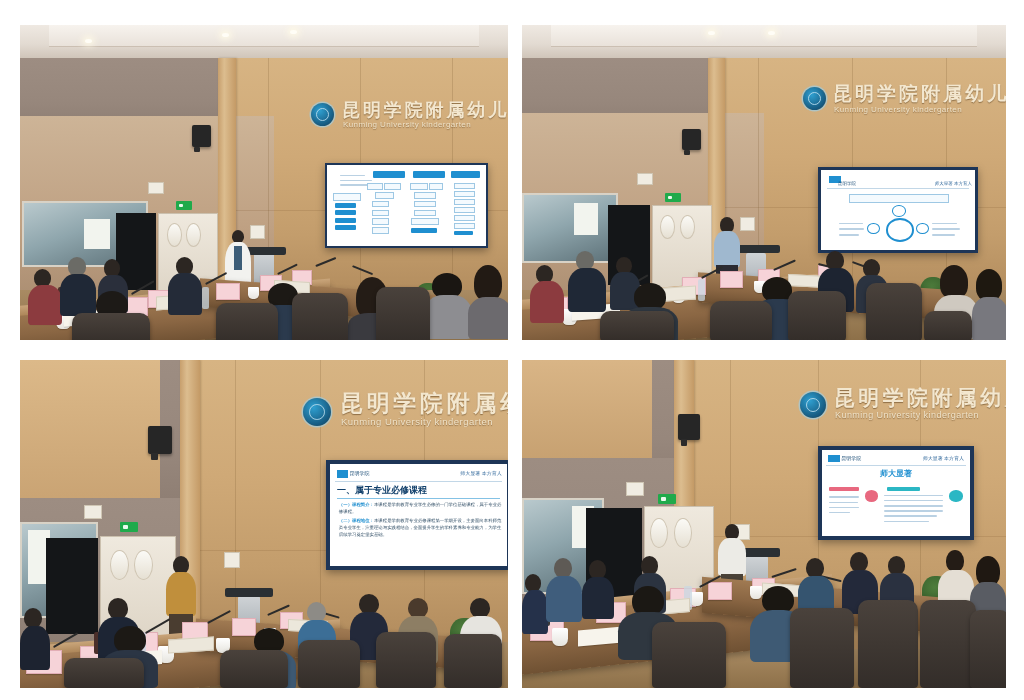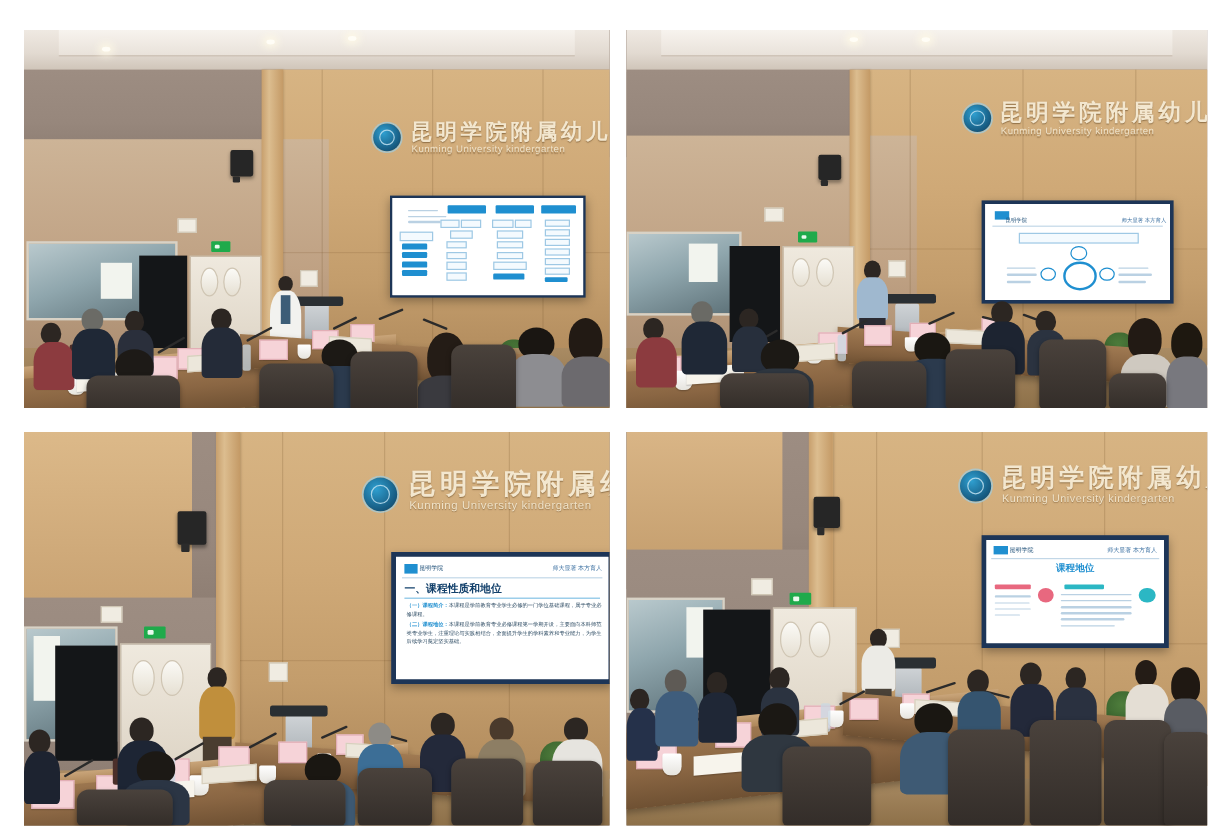--- a/index.html
+++ b/index.html
@@ -454,21 +454,21 @@
       <div class="wall-en" style="left:321px;top:56px;font-size:9.5px;overflow:hidden;width:172px;">Kunming University kindergarten</div>
 
       <div class="screen-frame" style="left:305px;top:460px;width:0;height:0;"></div>
       <div class="screen-frame" style="left:306px;top:100px;width:185px;height:110px;">
         <div class="screen" style="left:4px;top:4px;right:4px;bottom:4px;">
           <div class="slide">
             <div class="slide-mark" style="left:4%;top:6%;width:6%;height:8%;"></div>
             <div class="slide-brand" style="left:11%;top:6%;font-size:5px;">昆明学院</div>
             <div class="slide-brandr" style="right:3%;top:6%;font-size:5px;">师大显著 本方育人</div>
             <div class="sl-line" style="left:3%;top:17%;width:94%;"></div>
-            <div class="sl-title" style="left:4%;top:20%;font-size:9px;">一、课程性质和地位</div>
+            <div class="sl-title" style="left:4%;top:20%;font-size:9px;">一、属于专业必修课程</div>
             <div class="sl-line" style="left:4%;top:33%;width:92%;background:#1f8fd0;height:1px;"></div>
             <div style="position:absolute;left:5%;top:37%;width:92%;font-size:4.4px;line-height:1.55;color:#15527f;">
               <span style="font-weight:700;color:#1f8fd0;">（一）课程简介：</span><span style="color:#2d4b63;">本课程是学前教育专业学生必修的一门学位基础课程，属于专业必修课程。</span>
             </div>
             <div style="position:absolute;left:5%;top:53%;width:92%;font-size:4.4px;line-height:1.55;color:#15527f;">
               <span style="font-weight:700;color:#1f8fd0;">（二）课程地位：</span><span style="color:#2d4b63;">本课程是学前教育专业必修课程第一学期开设，主要面向本科师范类专业学生，注重理论与实践相结合，全面提升学生的学科素养和专业能力，为学生后续学习奠定坚实基础。</span>
             </div>
           </div>
         </div>
       </div>
@@ -585,21 +585,21 @@
       <div class="wall-cn" style="left:312px;top:24px;font-size:21px;">昆明学院附属幼儿园</div>
       <div class="wall-en" style="left:313px;top:50px;font-size:9px;">Kunming University kindergarten</div>
 
       <div class="screen-frame" style="left:296px;top:86px;width:156px;height:94px;">
         <div class="screen" style="left:4px;top:4px;right:4px;bottom:4px;">
           <div class="slide">
             <div class="slide-mark" style="left:4%;top:6%;width:8%;height:8%;"></div>
             <div class="slide-brand" style="left:13%;top:6%;font-size:5px;">昆明学院</div>
             <div class="slide-brandr" style="right:4%;top:6%;font-size:5px;">师大显著 本方育人</div>
             <div class="sl-line" style="left:3%;top:17%;width:94%;"></div>
-            <div class="sl-title" style="left:0;right:0;text-align:center;top:21%;font-size:8px;color:#1f8fd0;">课程地位</div>
+            <div class="sl-title" style="left:0;right:0;text-align:center;top:21%;font-size:8px;color:#1f8fd0;">师大显著</div>
 
             <div class="sl-chip" style="left:5%;top:43%;width:20%;height:5%;background:#e8687f;"></div>
             <div class="sl-dot" style="left:29%;top:47%;width:9%;height:13%;background:#e8687f;"></div>
             <div class="sl-chip" style="left:44%;top:43%;width:22%;height:5%;background:#2bb7c4;"></div>
             <div class="sl-dot" style="left:86%;top:47%;width:9%;height:13%;background:#2bb7c4;"></div>
 
             <div class="sl-txt" style="left:5%;top:54%;width:20%;"></div>
             <div class="sl-txt" style="left:5%;top:60%;width:19%;"></div>
             <div class="sl-txt" style="left:5%;top:66%;width:20%;"></div>
             <div class="sl-txt" style="left:5%;top:72%;width:14%;"></div>

